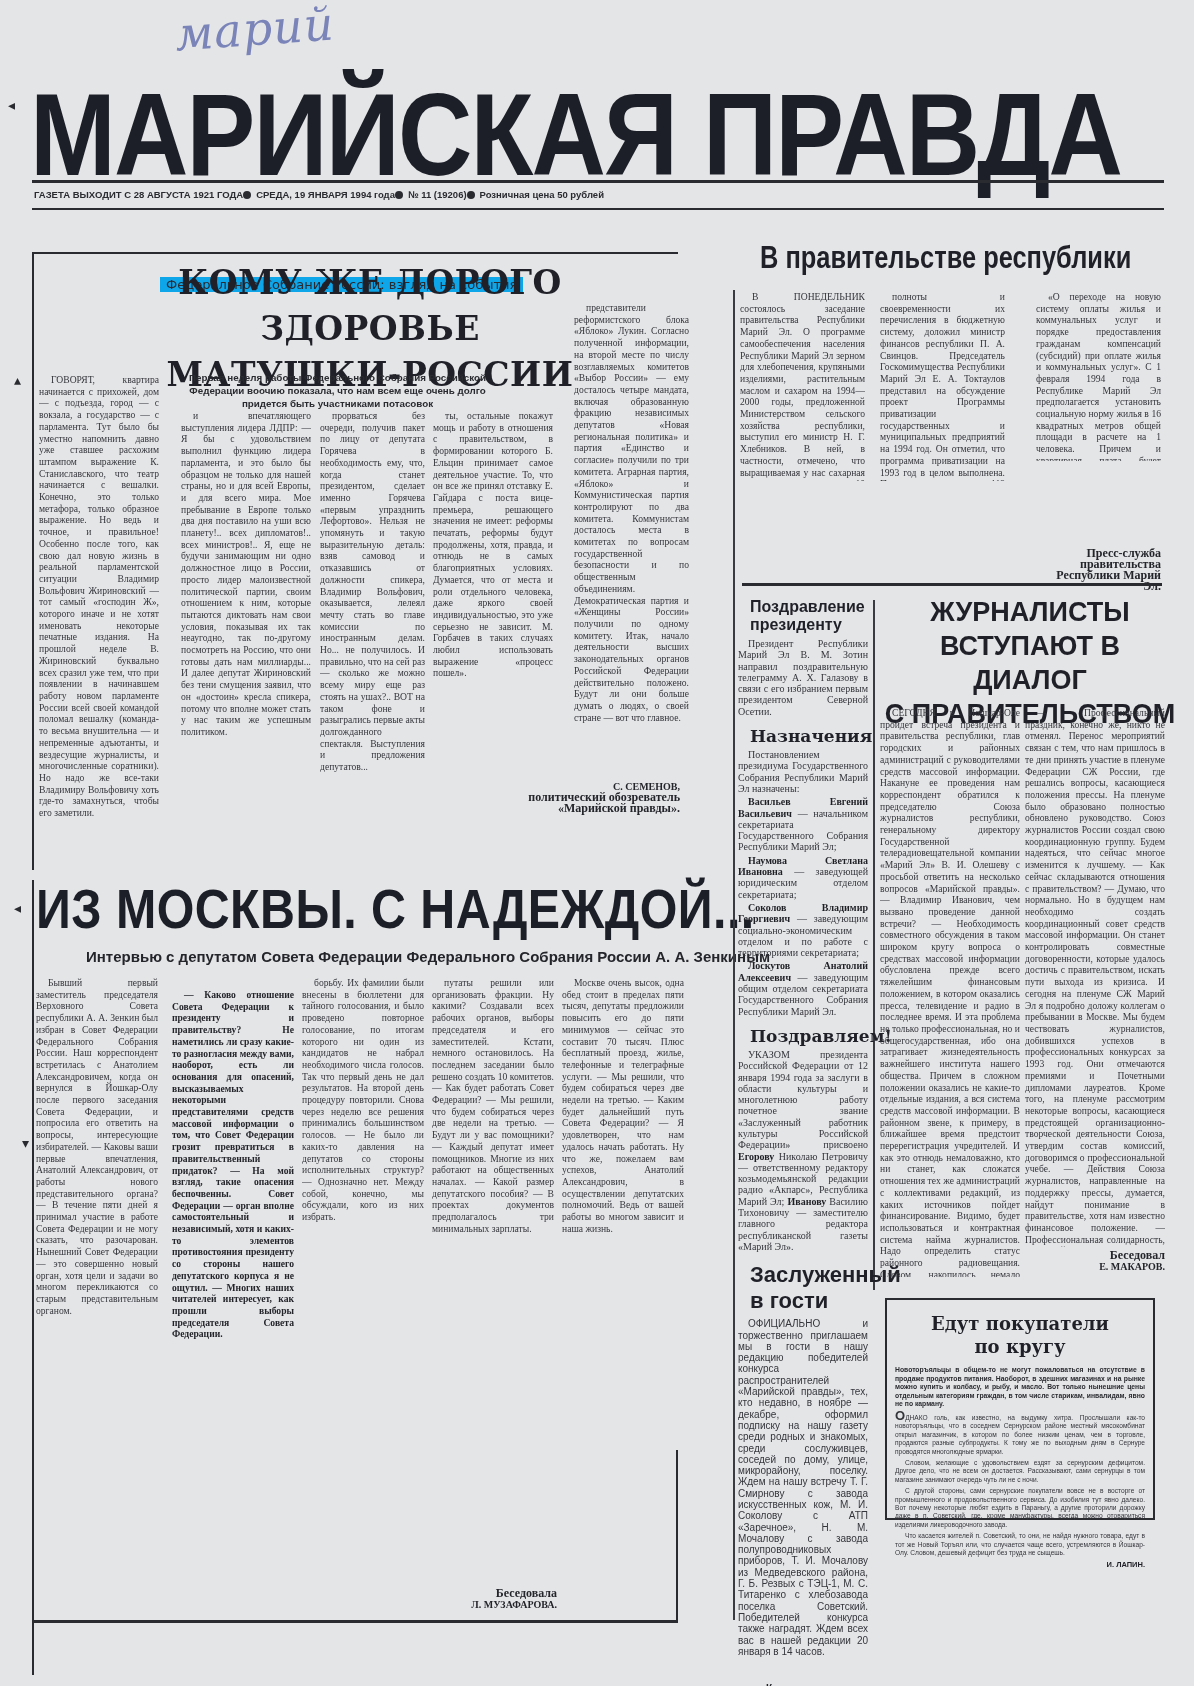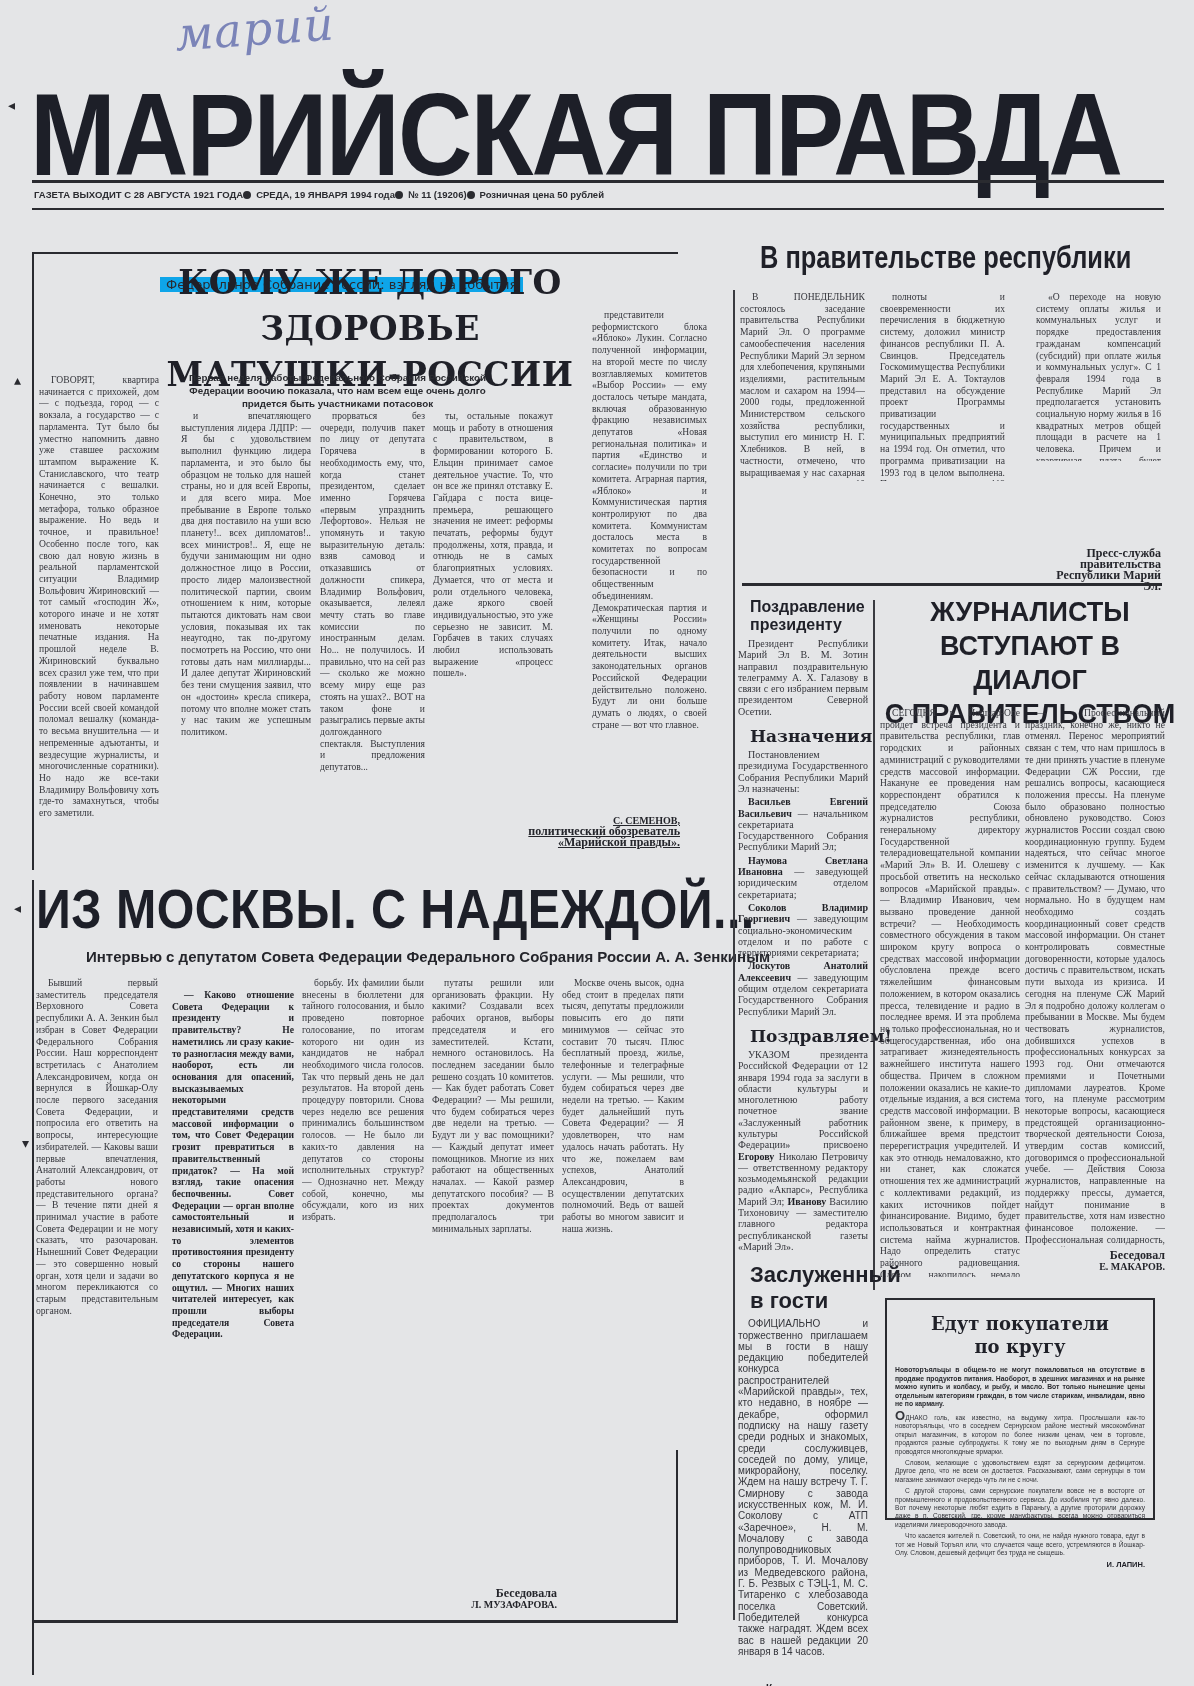--- a/index.html
+++ b/index.html
@@ -61,22 +61,22 @@
     letter-spacing: 0.5px;
   }
   .a1-lead {
     position: absolute; left: 170px; top: 371px; width: 335px; text-align: center;
     font-family: "Liberation Sans", sans-serif; font-weight: 700; font-size: 9.8px; line-height: 13px; color: #2a2b30;
   }
   .a1-col1 { position: absolute; left: 39px; top: 374px; width: 120px; height: 490px; }
   .a1-col2 { position: absolute; left: 181px; top: 410px; width: 130px; height: 440px; }
   .a1-col3 { position: absolute; left: 320px; top: 410px; width: 105px; height: 440px; }
   .a1-col4 { position: absolute; left: 433px; top: 410px; width: 120px; height: 410px; }
-  .a1-col5 { position: absolute; left: 592px; top: 302px; width: 115px; height: 520px; margin-top: 7px; }
-  .a1-sig { position: absolute; left: 520px; top: 815px; width: 160px; text-decoration: underline; }
+  .a1-col5 { position: absolute; left: 574px; top: 302px; width: 115px; height: 520px; }
+  .a1-sig { position: absolute; left: 520px; top: 781px; width: 160px; }
 
   
   .a2-box { position: absolute; left: 32px; top: 880px; width: 646px; height: 795px; border-left: 2px solid #2a2b30; }
   .a2-bottom { position: absolute; left: 32px; top: 1620px; width: 646px; height: 3px; background: #2a2b30; }
   .a2-right { position: absolute; left: 676px; top: 1450px; width: 2px; height: 173px; background: #2a2b30; }
   .a2-headline {
     position: absolute; left: 36px; top: 880px; width: 650px; white-space: nowrap;
     font-family: "Liberation Sans", sans-serif; font-weight: 900; font-size: 55px; line-height: 58px; color: #1d1f28;
     letter-spacing: 0.5px;
   }

